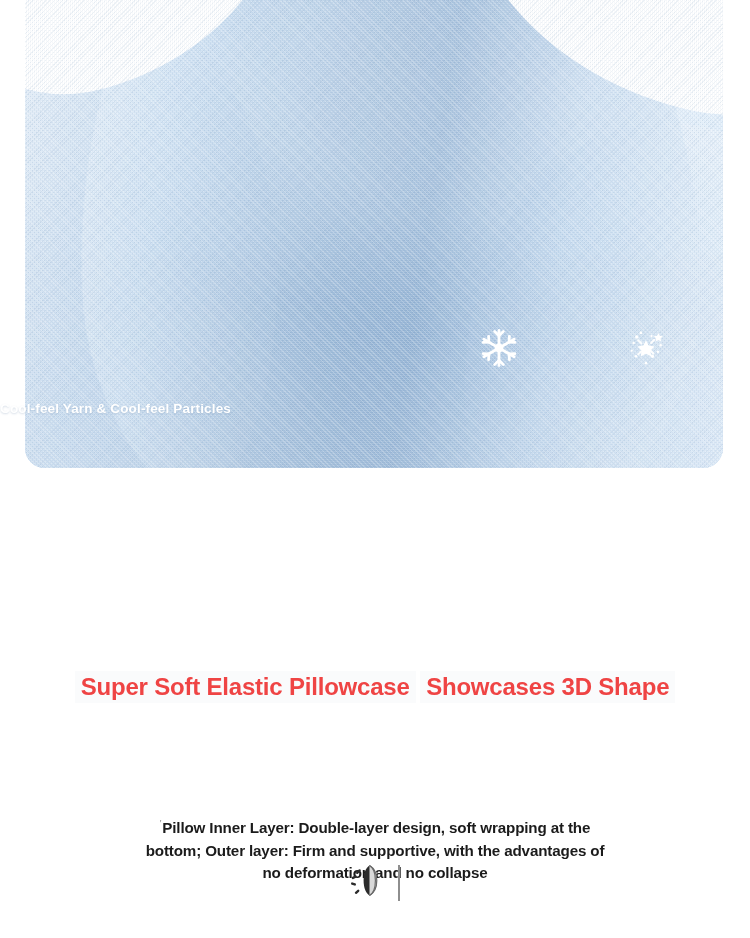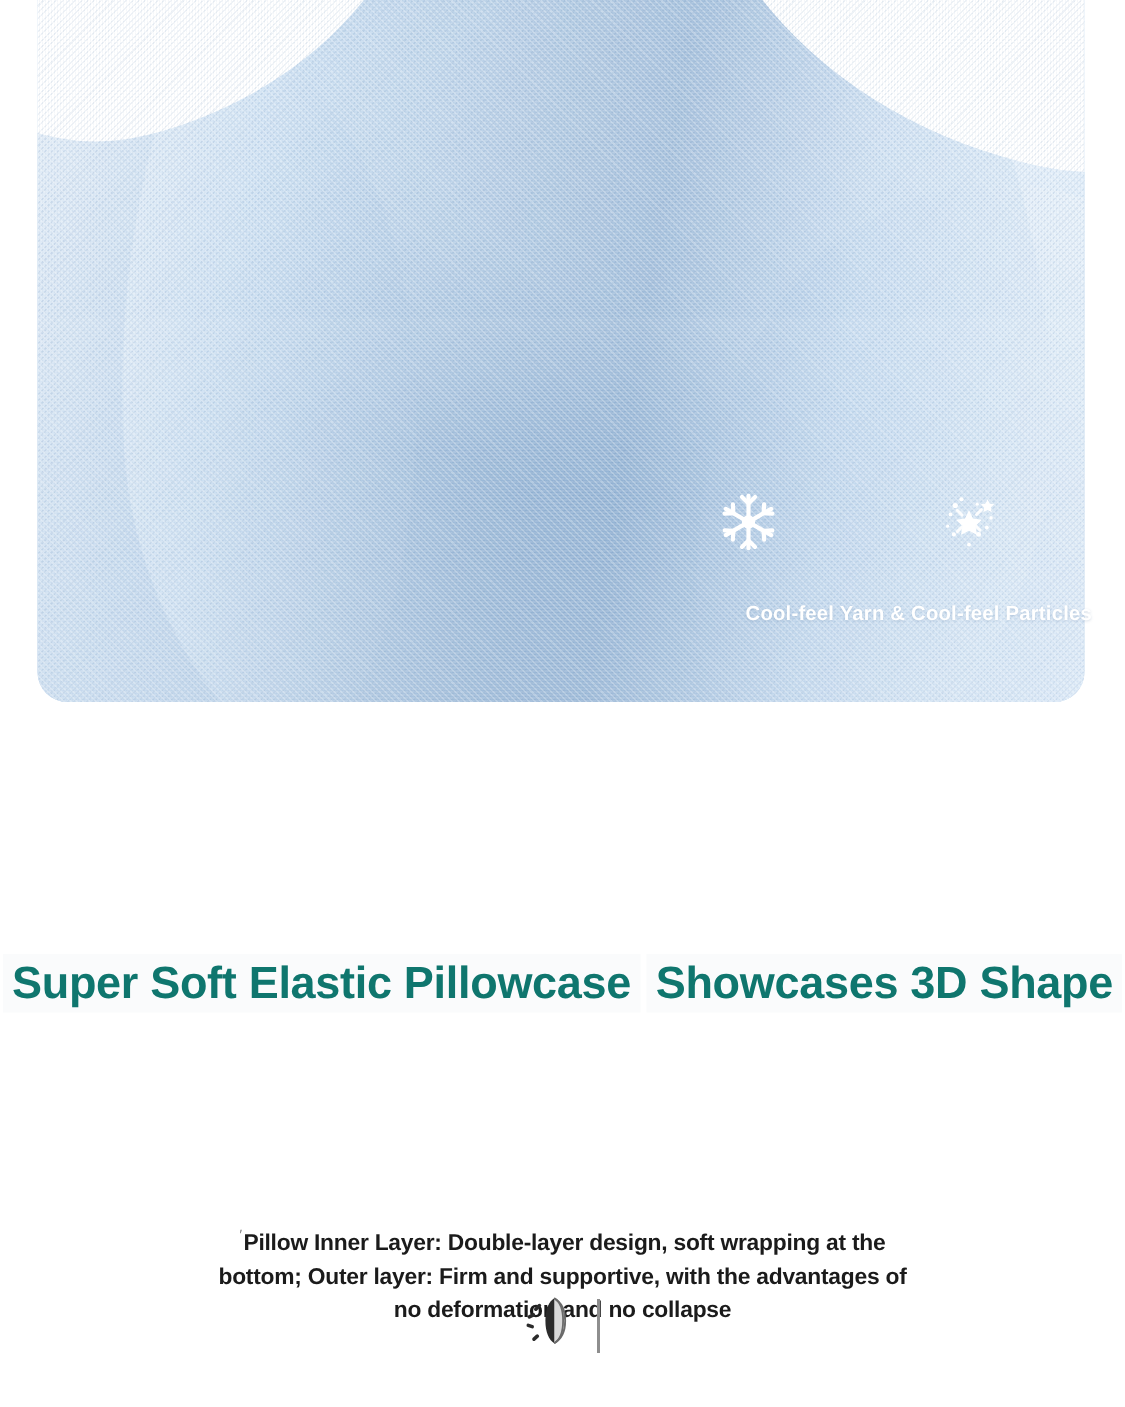--- a/index.html
+++ b/index.html
@@ -133,47 +133,47 @@
     display: flex;
     justify-content: space-between;
     align-items: center;
   }
   .icon-row svg { display: block; }
 
   .hero-caption {
     position: absolute;
     left: 0; right: 0;
     top: 401px;
-    text-align: right;
+    text-align: left;
     color: #ffffff;
     font-size: 13.5px;
     font-weight: 600;
     letter-spacing: .15px;
     padding-right: 22px;
     text-shadow: 0 1px 2px rgba(100,130,165,.28);
   }
 
   
   .headings {
     position: absolute;
     left: 0; right: 0;
     top: 608px;
     text-align: center;
   }
   .headline {
     display: inline-block;
-    color: #0f766e;
-    font-size: 30px;
+    color: #ef4444;
+    font-size: 24px;
     font-weight: 700;
     letter-spacing: -.2px;
     line-height: 1.18;
     background: #fafbfc;
     padding: 2px 6px;
   }
-  .headline-2 { margin-top: 28px; }
+  .headline-2 { margin-top: 63px; }
 
   
   .body-copy {
     position: absolute;
     left: 50%;
     top: 802px;
     transform: translateX(-50%);
     width: 470px;
     text-align: center;
     color: #1b1b1b;

